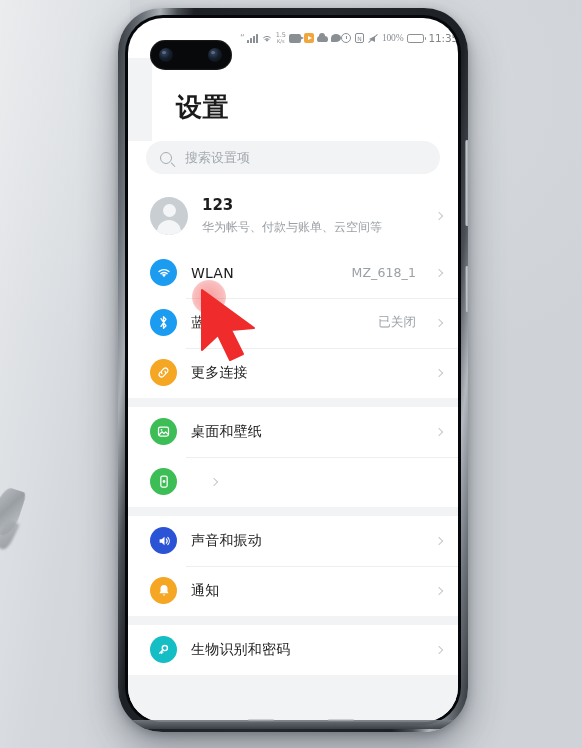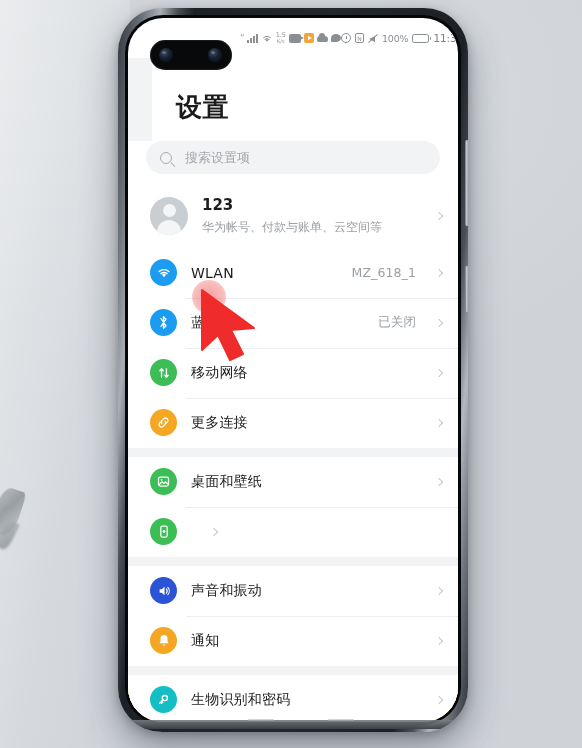--- a/index.html
+++ b/index.html
@@ -221,21 +221,21 @@
     border-right: 6px solid #8a8f94;
     border-top: 3px solid transparent;
     border-bottom: 3px solid transparent;
   }
   #ico-mute::after {
     content:''; position:absolute; left:-1px; top:4.5px;
     width:12px; height:1px; background:#8a8f94;
     transform: rotate(-42deg);
   }
 
-  #battery-pct { font-size: 9.5px; color: #8a8f94; letter-spacing: -.2px; }
+  #battery-pct { font-size: 9.5px; color: #8a8f94; letter-spacing: -.2px; font-family: Liberation Serif, serif; }
   #battery {
     width: 17px; height: 9px;
     border: 1.2px solid #8a8f94;
     border-radius: 2.2px;
     position: relative;
     padding: 1px;
   }
   #battery::after {
     content:''; position:absolute; right:-3px; top:2.5px;
     width:1.6px; height:3px; border-radius:0 1px 1px 0; background:#8a8f94;
@@ -502,31 +502,20 @@
           <span class="row-icon g-bt">
             <svg class="gi" width="11" height="15" viewBox="0 0 12 18">
               <path d="M3 4.4L9 13l-3 3V2l3 3L3 13.6" stroke="#fff" stroke-width="1.6" fill="none" stroke-linejoin="round" stroke-linecap="round"></path>
             </svg>
           </span>
           <span class="row-label">蓝牙</span>
           <span class="row-value">已关闭</span>
           <span class="chevron"></span>
         </div>
 
-        <div class="row">
-          <span class="row-icon g-cell">
-            <svg class="gi" width="14" height="14" viewBox="0 0 16 16">
-              <path d="M5.2 3.2v9.6M5.2 3.2L3.3 5.4M5.2 3.2L7.1 5.4" stroke="#fff" stroke-width="1.5" fill="none" stroke-linecap="round" stroke-linejoin="round"></path>
-              <path d="M10.8 12.8V3.2M10.8 12.8l1.9-2.2M10.8 12.8l-1.9-2.2" stroke="#fff" stroke-width="1.5" fill="none" stroke-linecap="round" stroke-linejoin="round"></path>
-            </svg>
-          </span>
-          <span class="row-label">移动网络</span>
-          <span class="row-value"></span>
-          <span class="chevron"></span>
-        </div>
 
         <div class="row">
           <span class="row-icon g-link">
             <svg class="gi" width="15" height="15" viewBox="0 0 18 18">
               <path d="M7.3 10.7a3 3 0 0 1 0-4.2l2.2-2.2a3 3 0 0 1 4.2 4.2l-1 1" stroke="#fff" stroke-width="1.5" fill="none" stroke-linecap="round"></path>
               <path d="M10.7 7.3a3 3 0 0 1 0 4.2l-2.2 2.2a3 3 0 0 1-4.2-4.2l1-1" stroke="#fff" stroke-width="1.5" fill="none" stroke-linecap="round"></path>
             </svg>
           </span>
           <span class="row-label">更多连接</span>
           <span class="row-value"></span>

